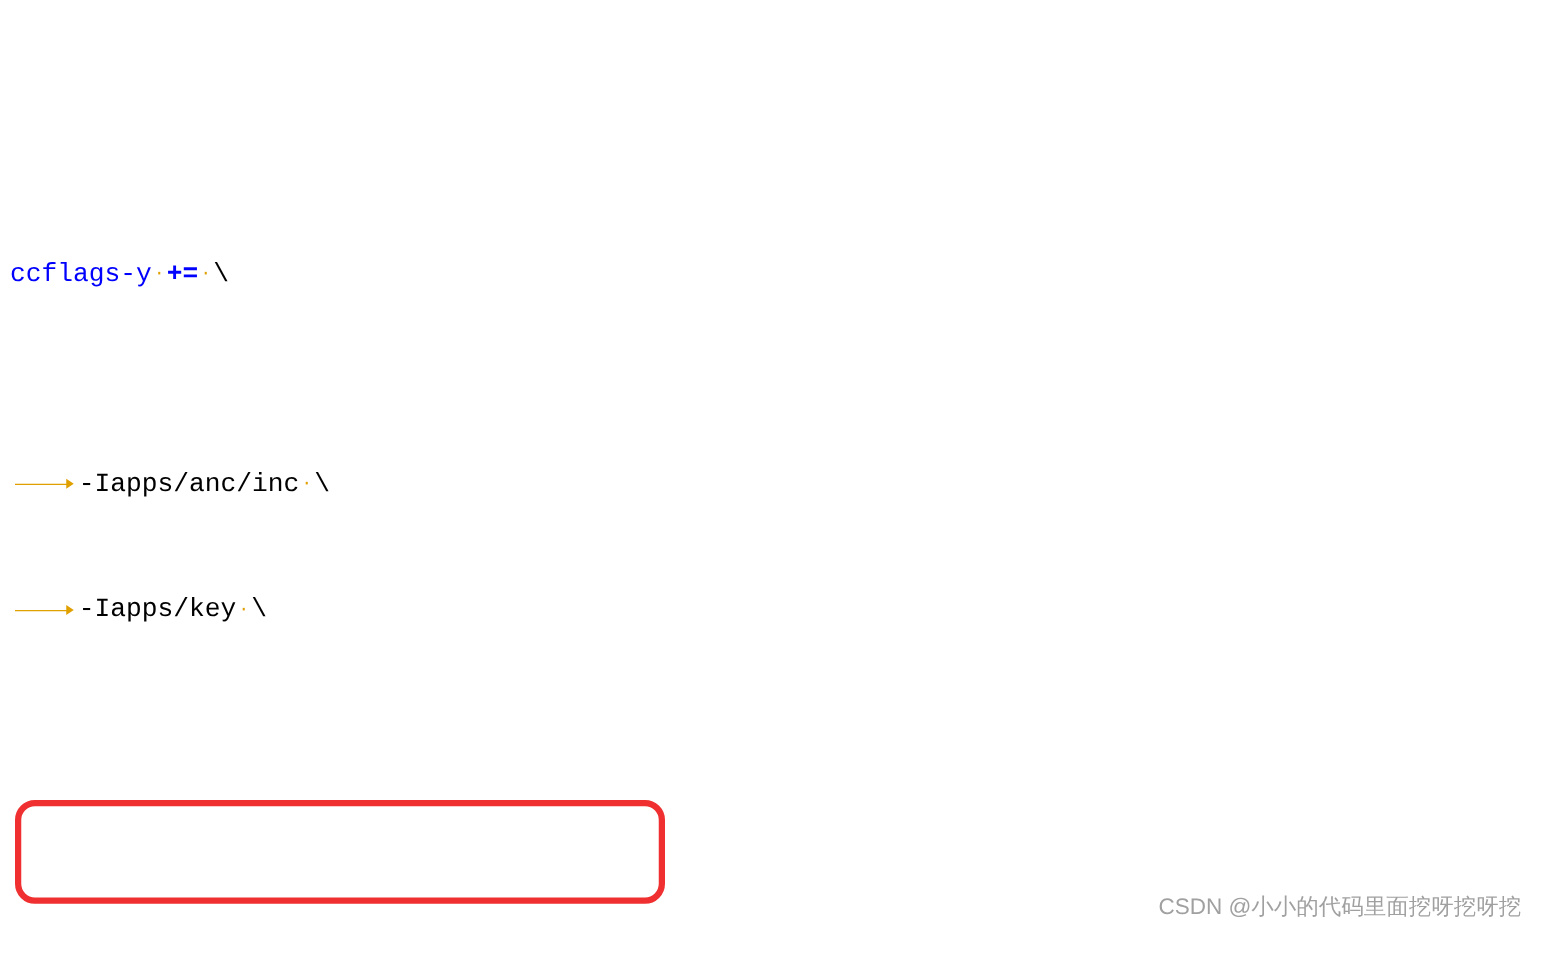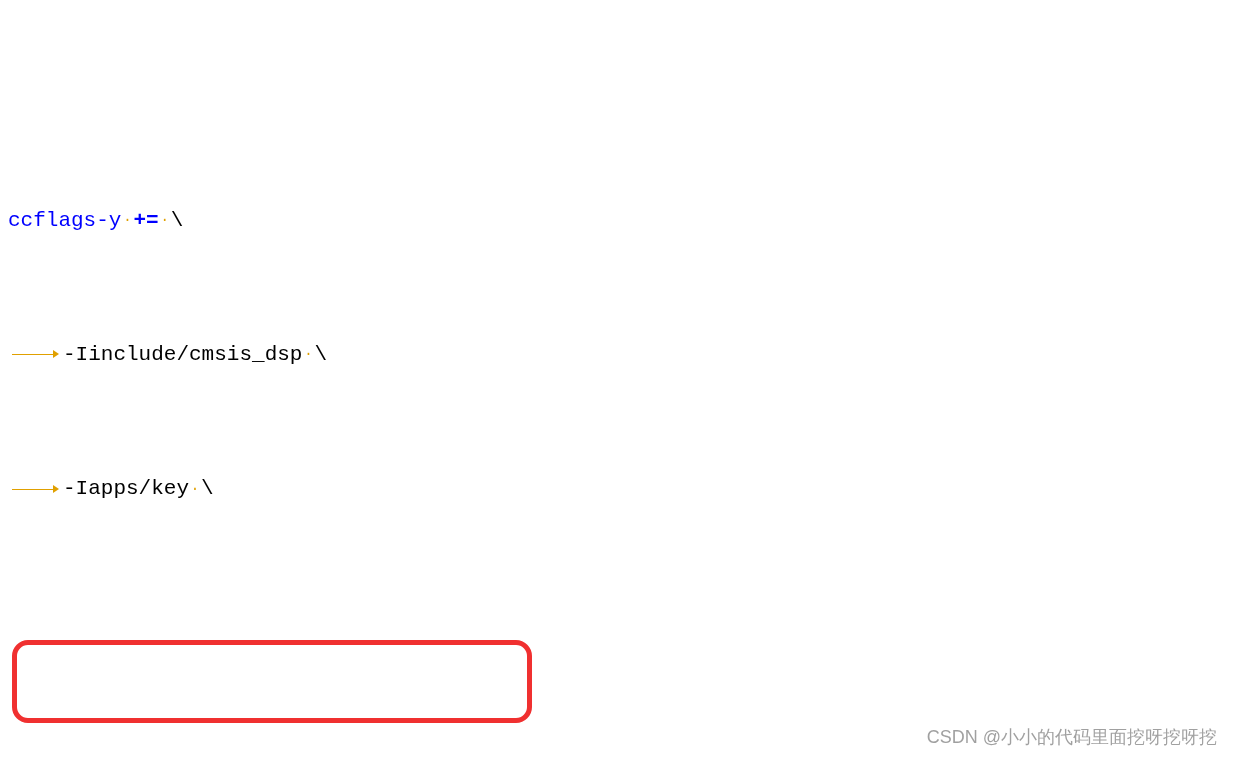--- a/index.html
+++ b/index.html
@@ -55,39 +55,39 @@
   .red-box {
     position: absolute;
     border: 5px solid #f03030;
     border-radius: 16px;
     pointer-events: none;
     z-index: 5;
   }
   .watermark {
     position: absolute;
     right: 18px;
-    bottom: 12px;
+    bottom: 24px;
     color: rgba(120,120,120,0.7);
     font-family: "Microsoft YaHei", Arial, sans-serif;
     font-size: 18px;
     z-index: 6;
   }
 </style>
 </head>
 <body>
 
 
 
 <div class="code-area">
 
 <div class="line"><span class="blue">ccflags-y</span><span class="dot">·</span><span class="blue bold">+=</span><span class="dot">·</span><span>\</span></div>
 
 
-<div class="line"><span class="tab-arrow"></span><span>-Iinclude/cmsis_dsp</span><span class="dot">·</span><span>\</span></div>
 
+<div class="line"><span class="tab-arrow"></span><span>-Iapps/anc/inc</span><span class="dot">·</span><span>\</span></div>
 
 <div class="line"><span class="tab-arrow"></span><span>-Iapps/key</span><span class="dot">·</span><span>\</span></div>
 
 
 
 
 
 
 
 

